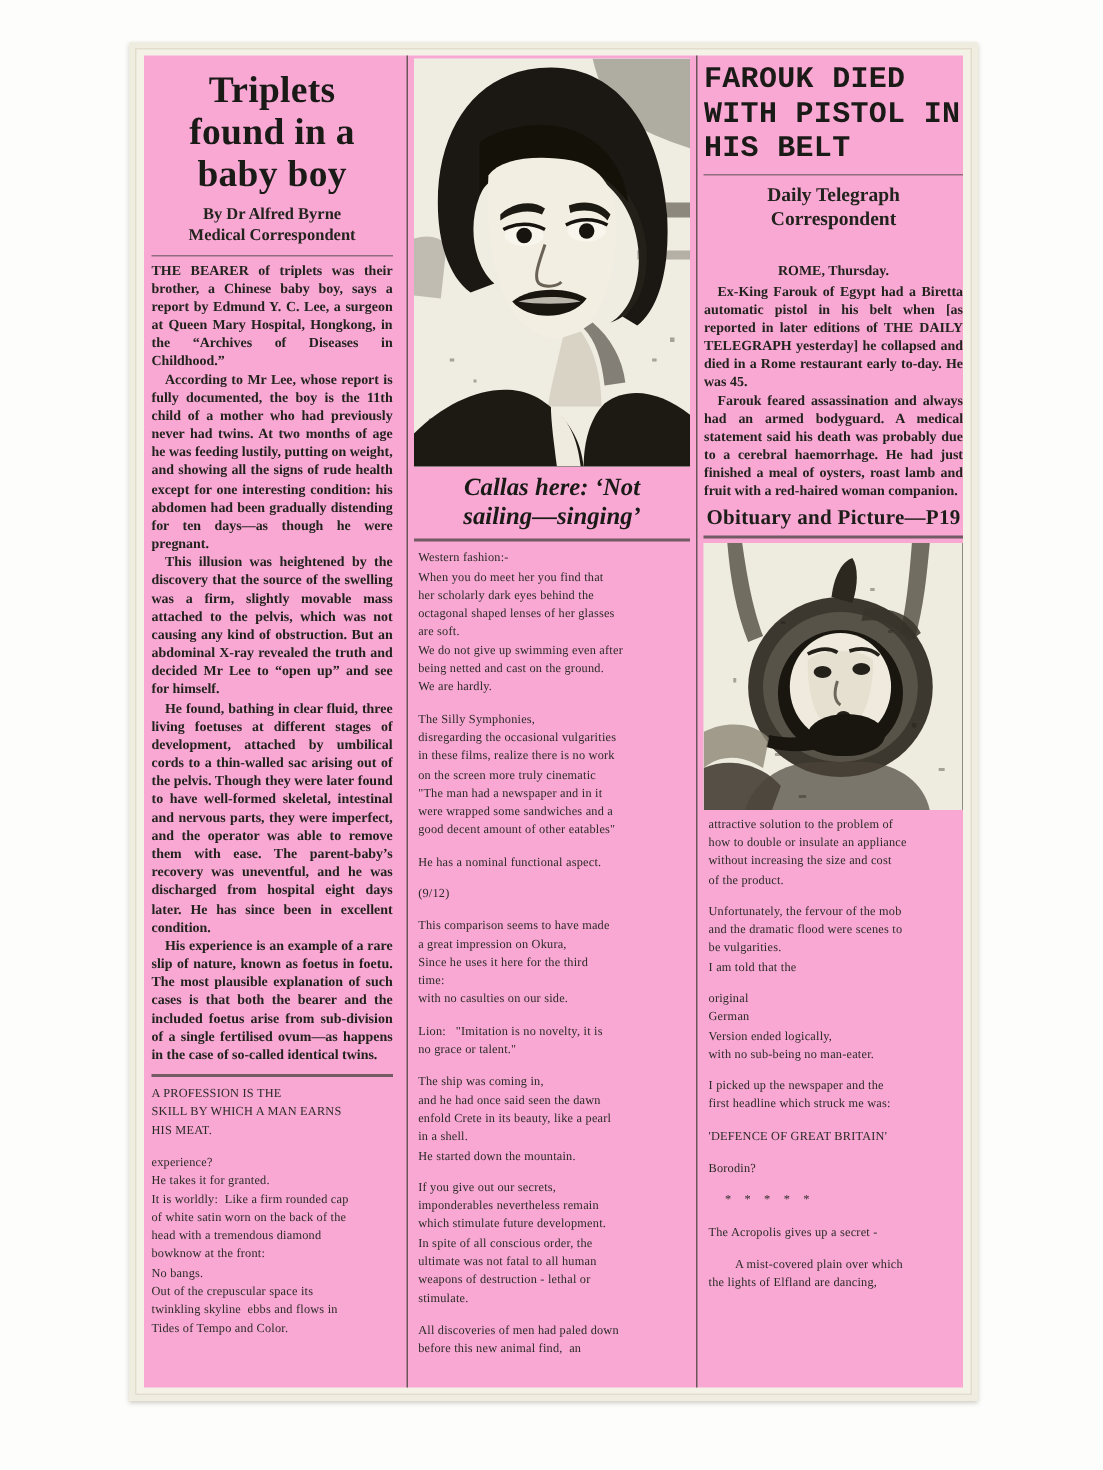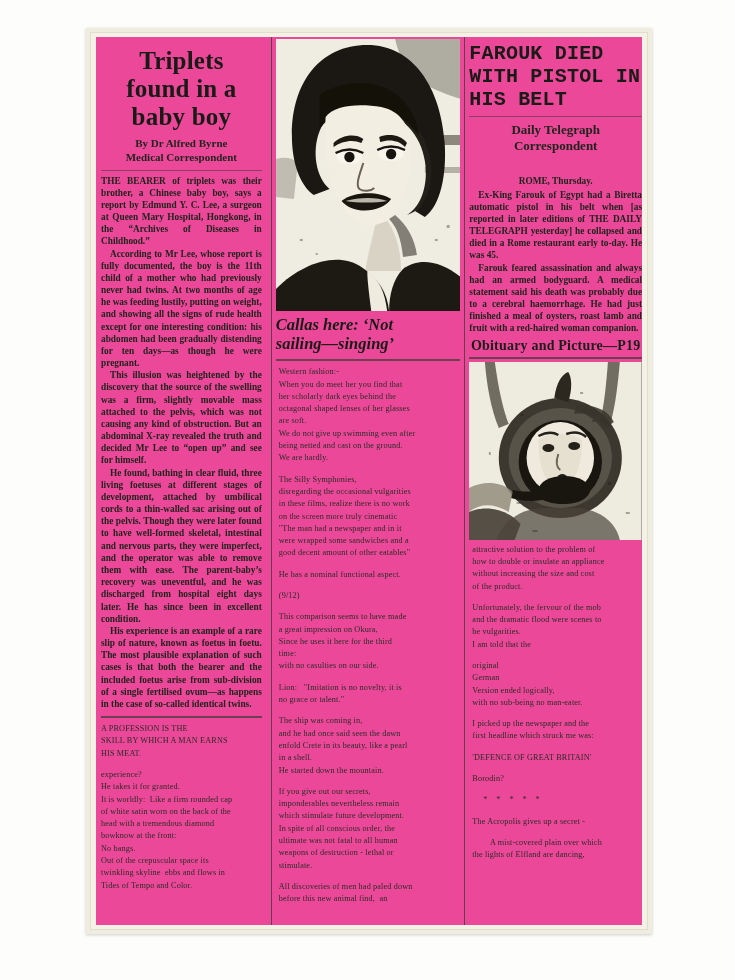--- a/index.html
+++ b/index.html
@@ -20,21 +20,21 @@
     box-shadow:0 1px 3px rgba(120,115,100,.35);
   }
   .page{
     position:absolute;left:90px;top:32px;width:558px;height:898px;
     background:#f4f1e6;
     box-shadow:inset 0 0 0 1px #e2ddcc;
     overflow:hidden;
   }
   .sheet{
     position:absolute;left:6px;top:5px;width:546px;height:888px;
-    background:#ec4899;
+    background:#f9a8d4;
     display:flex;
     box-sizing:border-box;
   }
   .rule-v{
     width:1px;background:#3a3a34;opacity:.75;margin:0 4px;flex:0 0 1px;
   }
   .col{box-sizing:border-box;position:relative;}
   .col1{width:172px;padding:4px 5px 0 5px;}
   .col2{width:186px;padding:0;}
   .col3{width:174px;padding:0;}
@@ -76,21 +76,21 @@
   .photo{
     position:relative;overflow:hidden;background:#efece0;
     box-shadow:inset 0 0 0 1px #2c2c27;
   }
   .photo svg{display:block;width:100%;height:100%;}
 
   .capt{
     font-family:"Liberation Serif", serif;
     font-style:italic;font-weight:bold;
     font-size:16.5px;line-height:1.16;color:#1a1a17;
-    text-align:left;margin:4px 0 2px 0;
+    text-align:center;margin:4px 0 2px 0;
   }
 
   
   .head3{
     font-family:Liberation Mono, monospace;
     font-weight:bold;font-size:20px;line-height:1.14;
     text-align:left;color:#1a1a17;margin:6px 0 3px 0;letter-spacing:.2px;
   }
   .corr{
     text-align:center;font-weight:bold;font-size:13px;

